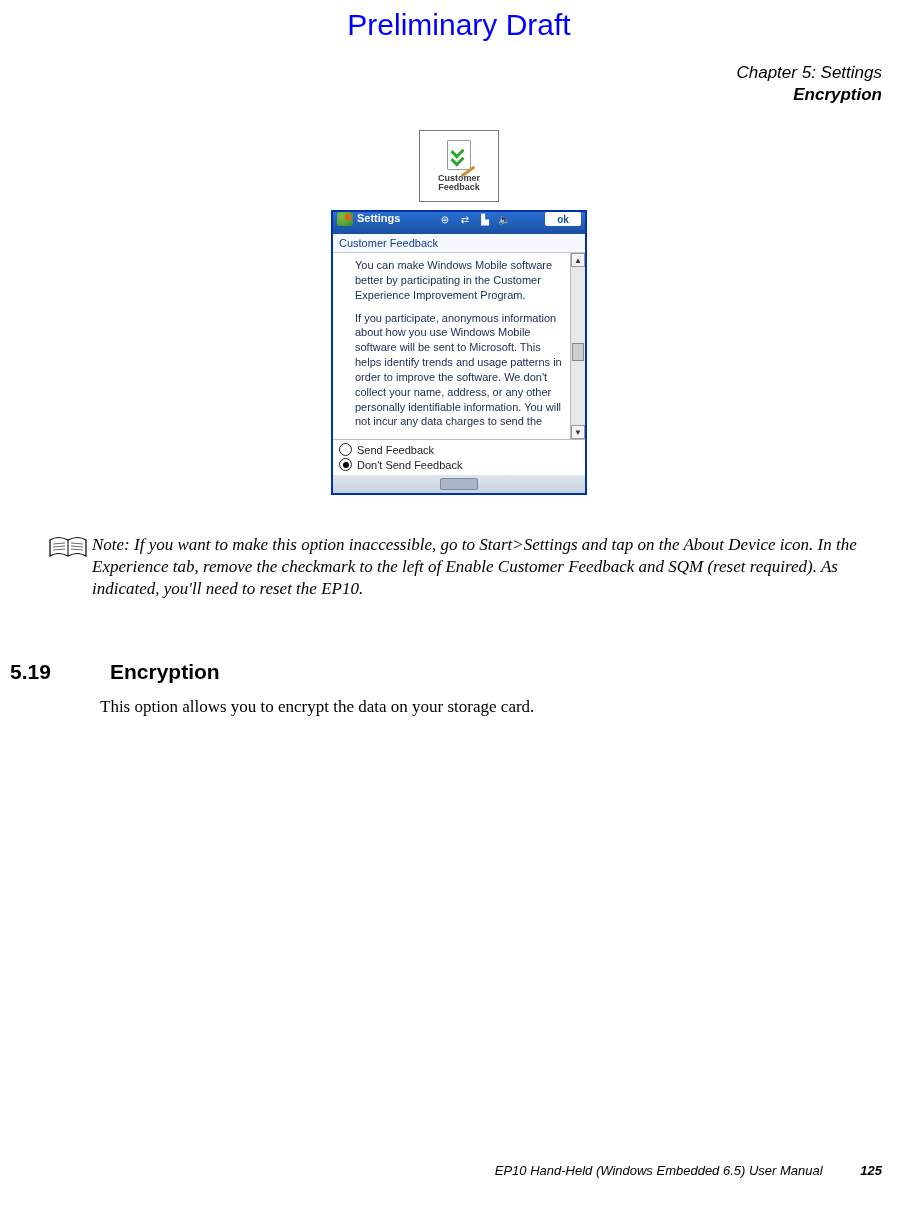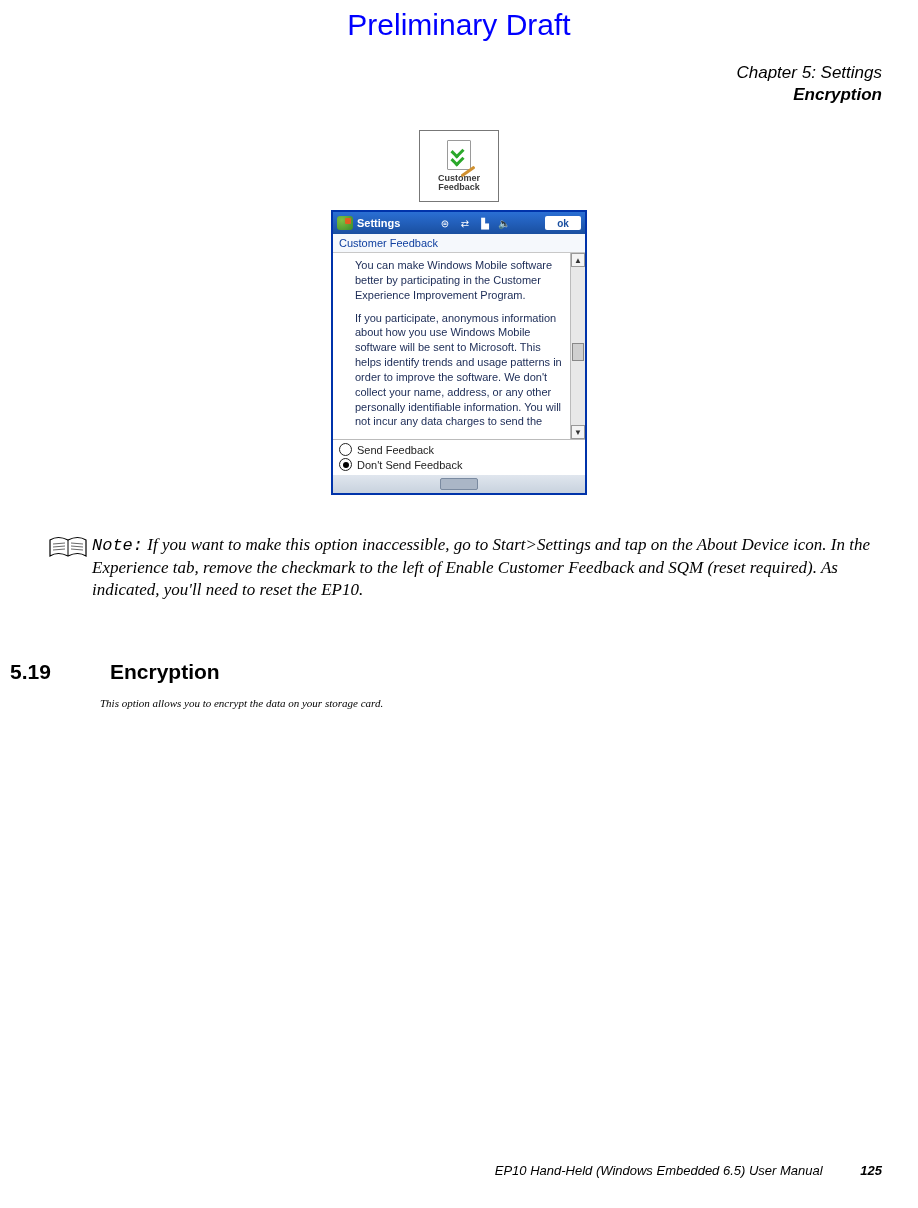--- a/index.html
+++ b/index.html
@@ -101,21 +101,20 @@
     border: 2px solid #0033aa;
     background: #fff;
     font-family: Tahoma, Verdana, sans-serif;
     font-size: 11px;
   }
   .titlebar {
     height: 22px;
     background: linear-gradient(#2a6fd4, #1a4fa0);
     color: #fff;
     display: flex;
-    align-items: center;
     padding: 0 4px;
     font-size: 11px;
     gap: 4px;
   }
   .titlebar .flag {
     width: 16px; height: 14px;
     background: radial-gradient(circle at 30% 30%, #7fc043, #3a8a2a);
     border-radius: 3px;
     position: relative;
   }
@@ -210,21 +209,21 @@
     width: 44px;
     flex-shrink:0;
     padding-top:2px;
   }
   .book-icon svg { width:40px; }
   .note-text {
     font-style: italic;
     font-size: 17px;
     line-height: 1.28;
   }
-  .note-text .label { display:inline;font-family:Liberation Mono, monospace; }
+  .note-text .label { display:inline; }
   .section-row {
     position: absolute;
     top: 660px;
     left: 4px;
     right: 0;
     display:flex;
     align-items:flex-end;
     font-family: Verdana, Arial, sans-serif;
   }
   .section-num {
@@ -235,23 +234,22 @@
   }
   .section-title {
     font-size: 21px;
     font-weight: bold;
   }
   .section-body {
     position: absolute;
     top: 696px;
     left: 100px;
     right: 40px;
-    font-size: 11px;
+    font-size: 17px;
     line-height: 1.3;
-    font-style: italic;
   }
   .footer {
     position: absolute;
     bottom: 30px;
     left: 0; right: 36px;
     text-align: right;
     font-style: italic;
     font-family: Verdana, Arial, sans-serif;
     font-size: 13px;
   }

